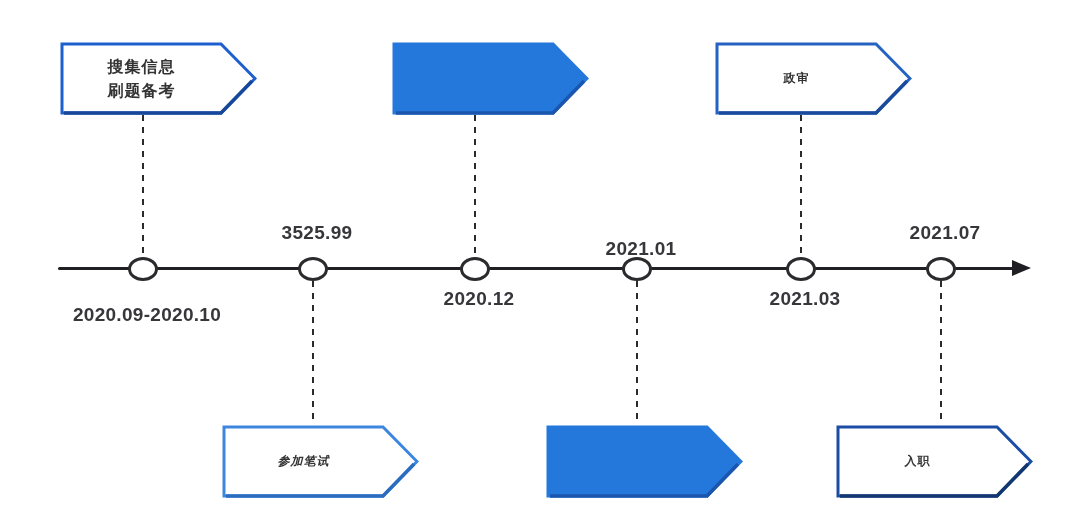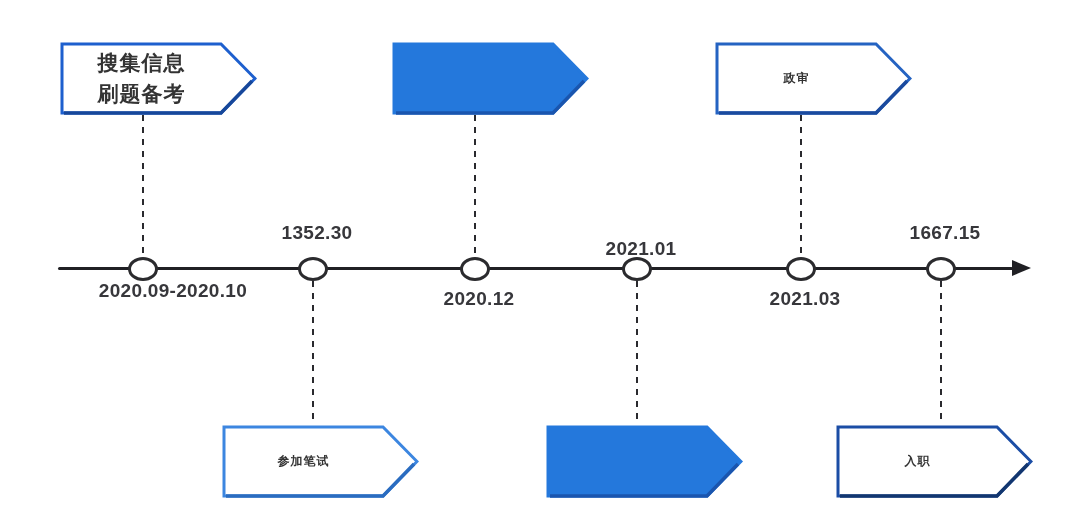--- a/index.html
+++ b/index.html
@@ -60,45 +60,45 @@
     align-items:center;
     justify-content:center;
     text-align:center;
     white-space:pre-line;
     font-weight:bold;
     font-size:12px;
     line-height:1.45;
     letter-spacing:1px;
     color:var(--text-dark,#333333);
   }
-  .banner-label.two-line{font-size:21px;}
+  .banner-label.two-line{font-size:16px;}
   .banner.filled .banner-label{color:var(--text-light,#ffffff);}
 </style>
 </head>
 <body>
 
 <div class="canvas" style="--bg: #ffffff; --dark: #202024; --date-color: #37373b; --text-dark: #333333; --text-light: #ffffff;">
   <div class="axis-line" style="left:58px;top:267px;width:955px;"></div>
   <div class="axis-arrowhead" style="left:1012px;top:260px;"></div>
   <div id="milestones">
-      <div class="date-label" style="left: 47px; top: 280px; text-align: right;">2020.09-2020.10</div>
+      <div class="date-label" style="left: 47px; top: 304px;">2020.09-2020.10</div>
       <div class="connector" style="left: 142px; top: 115px; height: 142px;"></div>
       <div class="node" style="left: 128px; top: 257px;"></div>
       <div class="banner outline" style="left: 60px; top: 42px;">
         <svg width="197" height="73" viewBox="0 0 197 73">
           <polygon points="2,2 161,2 195,36.5 161,71 2,71" fill="#ffffff" stroke="#1d5fce" stroke-width="3" stroke-linejoin="miter"></polygon>
           <polyline points="4,71 161,71 192,39" fill="none" stroke="#16479a" stroke-width="3.5"></polyline>
         </svg>
         <div class="banner-label two-line">搜集信息
 刷题备考</div>
       </div>
-      <div class="date-label" style="left: 217px; top: 222px;">1352.30</div>
+      <div class="date-label" style="left: 217px; top: 222px;">3525.99</div>
       <div class="connector" style="left: 312px; top: 281px; height: 144px;"></div>
       <div class="node" style="left: 298px; top: 257px;"></div>
-      <div class="banner outline" style="left: 222px; top: 425px;">
+      <div class="banner outline" style="left: 222px; top: 425px; font-style: italic;">
         <svg width="197" height="73" viewBox="0 0 197 73">
           <polygon points="2,2 161,2 195,36.5 161,71 2,71" fill="#ffffff" stroke="#3c86e0" stroke-width="3" stroke-linejoin="miter"></polygon>
           <polyline points="4,71 161,71 192,39" fill="none" stroke="#2a6cc0" stroke-width="3.5"></polyline>
         </svg>
         <div class="banner-label">参加笔试</div>
       </div>
       <div class="date-label" style="left: 379px; top: 288px;">2020.12</div>
       <div class="connector" style="left: 474px; top: 115px; height: 142px;"></div>
       <div class="node" style="left: 460px; top: 257px;"></div>
       <div class="banner filled" style="left: 392px; top: 42px;">
@@ -119,21 +119,21 @@
       <div class="date-label" style="left: 705px; top: 288px;">2021.03</div>
       <div class="connector" style="left: 800px; top: 115px; height: 142px;"></div>
       <div class="node" style="left: 786px; top: 257px;"></div>
       <div class="banner outline" style="left: 715px; top: 42px;">
         <svg width="197" height="73" viewBox="0 0 197 73">
           <polygon points="2,2 161,2 195,36.5 161,71 2,71" fill="#ffffff" stroke="#2563c2" stroke-width="3" stroke-linejoin="miter"></polygon>
           <polyline points="4,71 161,71 192,39" fill="none" stroke="#1a4a9e" stroke-width="3.5"></polyline>
         </svg>
         <div class="banner-label">政审</div>
       </div>
-      <div class="date-label" style="left: 845px; top: 222px;">1667.15</div>
+      <div class="date-label" style="left: 845px; top: 222px;">2021.07</div>
       <div class="connector" style="left: 940px; top: 281px; height: 144px;"></div>
       <div class="node" style="left: 926px; top: 257px;"></div>
       <div class="banner outline" style="left: 836px; top: 425px;">
         <svg width="197" height="73" viewBox="0 0 197 73">
           <polygon points="2,2 161,2 195,36.5 161,71 2,71" fill="#ffffff" stroke="#1b4da5" stroke-width="3" stroke-linejoin="miter"></polygon>
           <polyline points="4,71 161,71 192,39" fill="none" stroke="#12366f" stroke-width="3.5"></polyline>
         </svg>
         <div class="banner-label">入职</div>
       </div>
     </div>

